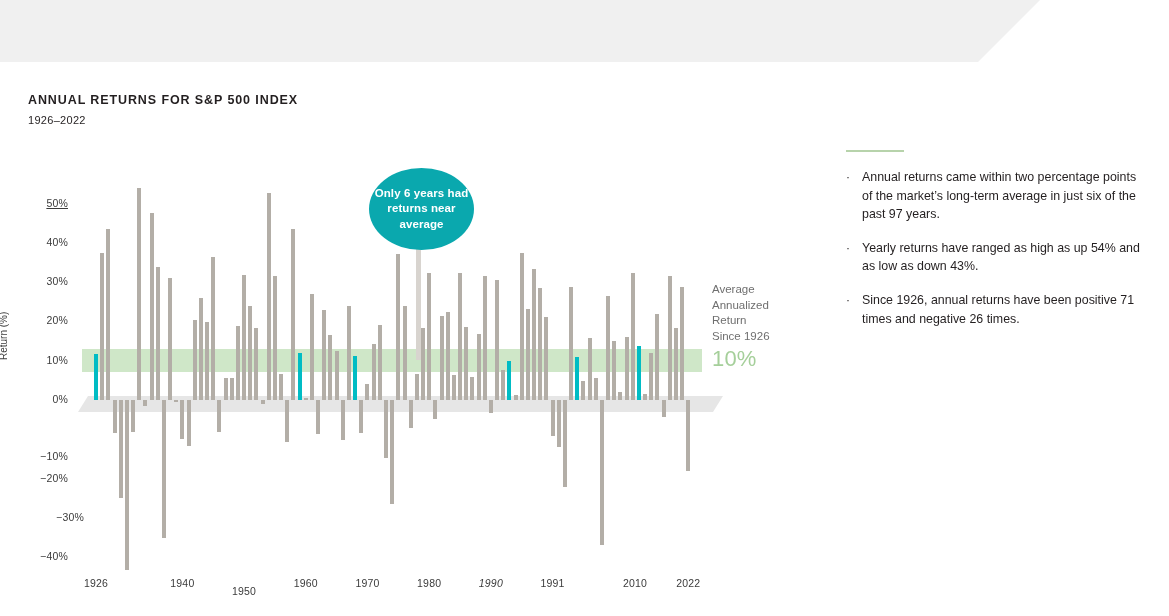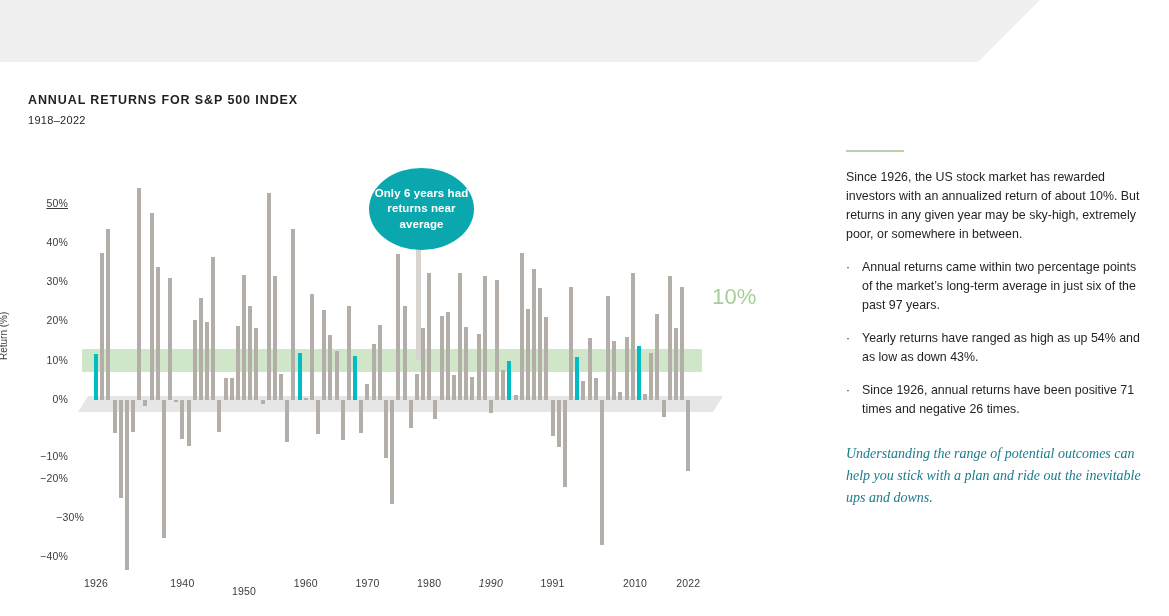--- a/index.html
+++ b/index.html
@@ -200,21 +200,21 @@
   }
 </style>
 </head>
 <body>
 
 <div id="header">
   <div id="header-bg"></div>
 </div>
 
 <div id="chart-heading">ANNUAL RETURNS FOR S&amp;P 500 INDEX</div>
-<div id="chart-subheading">1918–2022</div>
+<div id="chart-subheading">1926–2022</div>
 
 <div id="plot">
   <div id="y-axis-label">Return (%)</div>
   <div id="yticks">
       <div class="ytick" style="left: 22px; top: 196.5px; text-decoration: underline;">50%</div>
       <div class="ytick" style="left: 22px; top: 235.8px;">40%</div>
       <div class="ytick" style="left: 22px; top: 275.1px;">30%</div>
       <div class="ytick" style="left: 22px; top: 314.4px;">20%</div>
       <div class="ytick" style="left: 22px; top: 353.7px;">10%</div>
       <div class="ytick" style="left: 22px; top: 393px;">0%</div>
@@ -337,34 +337,36 @@
       <div class="xtick" style="left: 688.32px;">2022</div>
     </div>
 </div>
 
 <div id="callout-stem"></div>
 <div id="callout">
   <span>Only 6 years had returns near average</span>
 </div>
 
 <div id="avg-legend">
+  <div id="avg-legend-label">Average
+Annualized
+Return
+Since 1926</div>
   <div id="avg-legend-value">10%</div>
 </div>
 
 <div id="side-panel">
   <div id="side-rule"></div>
-  <div id="side-intro">Since 1926, the US stock market has rewarded investors with an annualized return of about 10%. But returns in any given year may be sky-high, extremely poor, or somewhere in between.</div>
   <div id="side-bullets">
       <div class="bullet">
         <span class="bullet-dot">·</span>
         <span class="bullet-text">Annual returns came within two percentage points of the market’s long-term average in just six of the past 97 years.</span>
       </div>
       <div class="bullet">
         <span class="bullet-dot">·</span>
         <span class="bullet-text">Yearly returns have ranged as high as up 54% and as low as down 43%.</span>
       </div>
       <div class="bullet">
         <span class="bullet-dot">·</span>
         <span class="bullet-text">Since 1926, annual returns have been positive 71 times and negative 26 times.</span>
       </div>
     </div>
-  <div id="side-quote">Understanding the range of potential outcomes can help you stick with a plan and ride out the inevitable ups and downs.</div>
 </div>
 
 </body></html>

